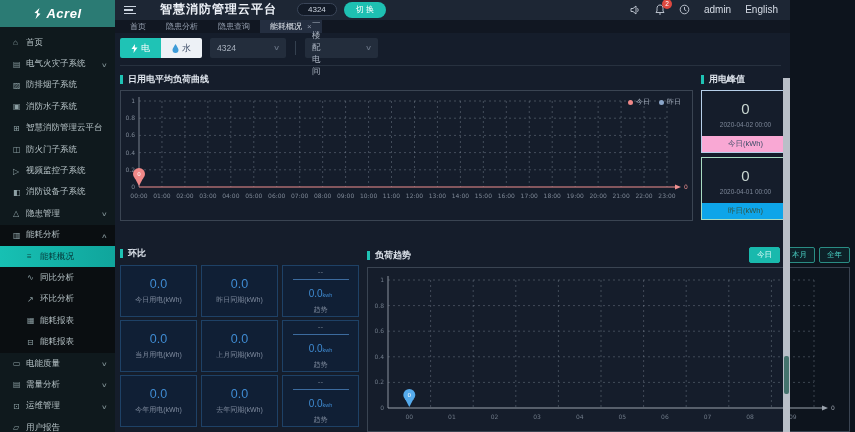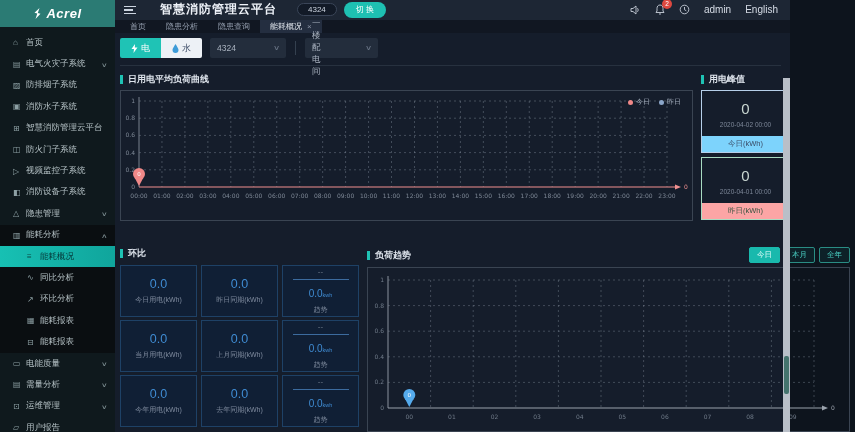--- a/index.html
+++ b/index.html
@@ -71,23 +71,23 @@
   .legend-item { display:flex; align-items:center; gap:3px; font-size:7px; color:#a7b1bf; cursor:pointer; }
   .dot { width:5px; height:5px; border-radius:50%; }
 
   .peak { width:148px; }
   .peak-card { margin-top:4px; border:1px solid; }
   .pc-body { height:45px; display:flex; flex-direction:column; align-items:center; justify-content:center; }
   .pc-value { font-size:15px; color:#c9d6d1; font-weight:400; }
   .pc-date { font-size:6.5px; color:#7d8798; margin-top:4px; }
   .pc-footer { height:16px; font-size:7.5px; display:flex; align-items:center; justify-content:center; }
   .peak-card.blue { border-color:#b6cfe9; }
-  .peak-card.blue .pc-footer { background:#7dd3fc; color:#3a4c66; }
+  .peak-card.blue .pc-footer { background:#f9a8d4; color:#3a4c66; }
   .peak-card.green { border-color:#a8dbc2; }
-  .peak-card.green .pc-footer { background:#fca5a5; color:#34523f; }
+  .peak-card.green .pc-footer { background:#0ea5e9; color:#34523f; }
 
   .ring { width:240px; }
   .ring-grid { display:grid; grid-template-columns:repeat(3,77px); grid-auto-rows:52px;
     gap:3px 4px; margin-top:5px; }
   .ring-card { border:1px solid #1e4166; background:#101f35; display:flex; flex-direction:column;
     align-items:center; justify-content:center; }
   .ring-val { font-size:12.5px; color:#3f8bd2; }
   .ring-dash { font-size:8px; color:#6e7989; }
   .ring-rule { width:56px; height:1px; background:#3c6b9e; margin:3px 0; }
   .ring-tvrow:empty { display:none; }

